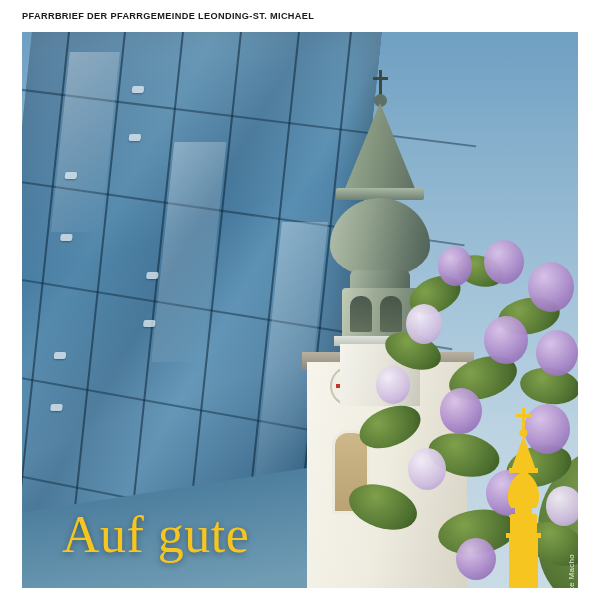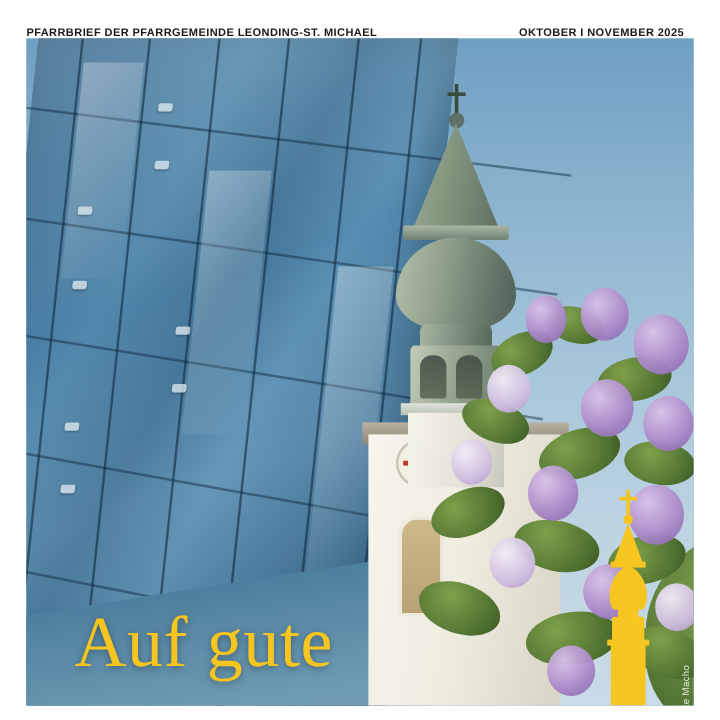--- a/index.html
+++ b/index.html
@@ -21,21 +21,21 @@
   }
 
   
   .masthead {
     position: absolute;
     top: 0;
     left: 0;
     width: 600px;
     height: 32px;
     display: flex;
-    align-items: flex-end;
+    align-items: center;
     justify-content: space-between;
     padding: 0 22px;
     box-sizing: border-box;
     background: #ffffff;
   }
   .masthead-left {
     font-size: 9.2px;
     letter-spacing: 0.35px;
     color: #1a1a1a;
     font-weight: 600;
@@ -343,21 +343,21 @@
   }
 
   
   .headline {
     position: absolute;
     left: 40px;
     bottom: 22px;
     width: 480px;
     color: #f6c51f;
     font-family: "Liberation Serif", serif;
-    font-size: 60px;
+    font-size: 52px;
     line-height: 62px;
     letter-spacing: 0.5px;
     text-shadow: 0 2px 6px rgba(0,0,0,0.35);
   }
   .headline .l1 { display: block; }
   .headline .l2 { display: block; }
 
   
   .credit {
     position: absolute;
@@ -372,21 +372,20 @@
     letter-spacing: 0.3px;
   }
 </style>
 </head>
 <body>
 
 <div class="page">
 
   <div class="masthead">
     <div class="masthead-left">PFARRBRIEF DER PFARRGEMEINDE LEONDING-ST. MICHAEL</div>
-    <div class="masthead-right">OKTOBER I NOVEMBER 2025</div>
   </div>
 
   <div class="cover">
     <div class="sky"></div>
 
     <div class="facade">
       <div class="facade-glow"></div>
 
       <div class="mullion-v" style="left:36px;"></div>
       <div class="mullion-v" style="left:92px;"></div>

